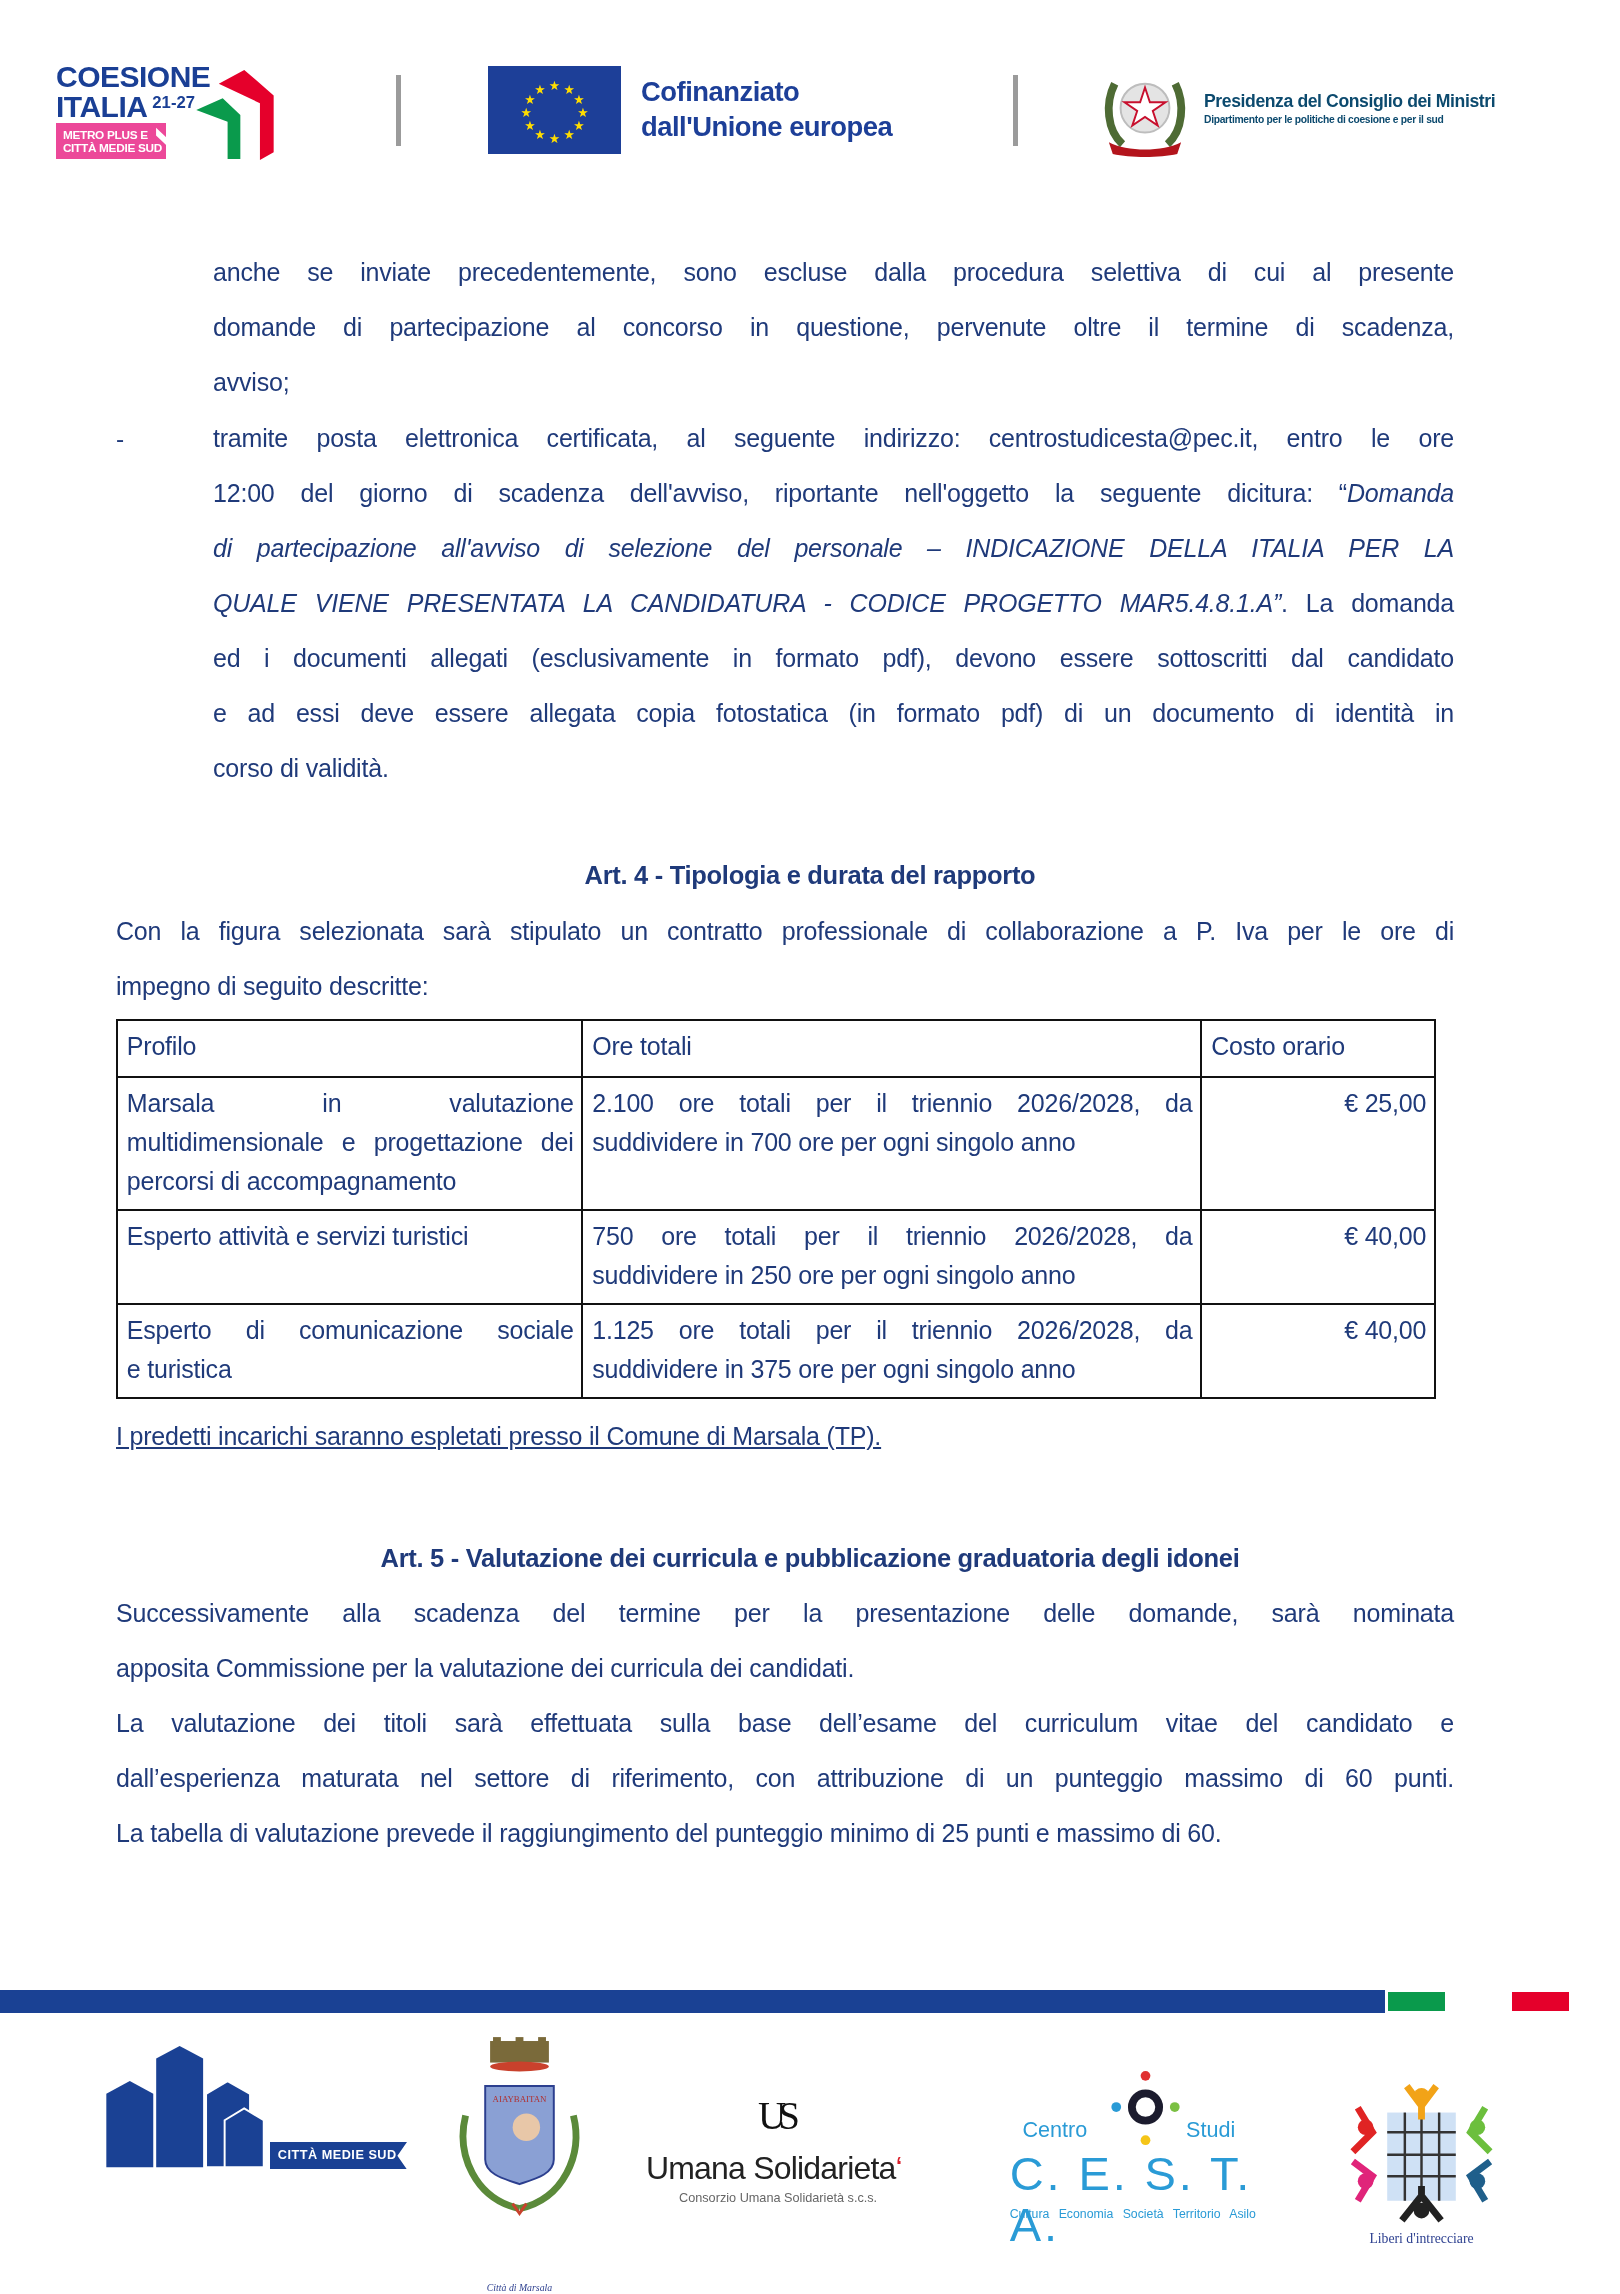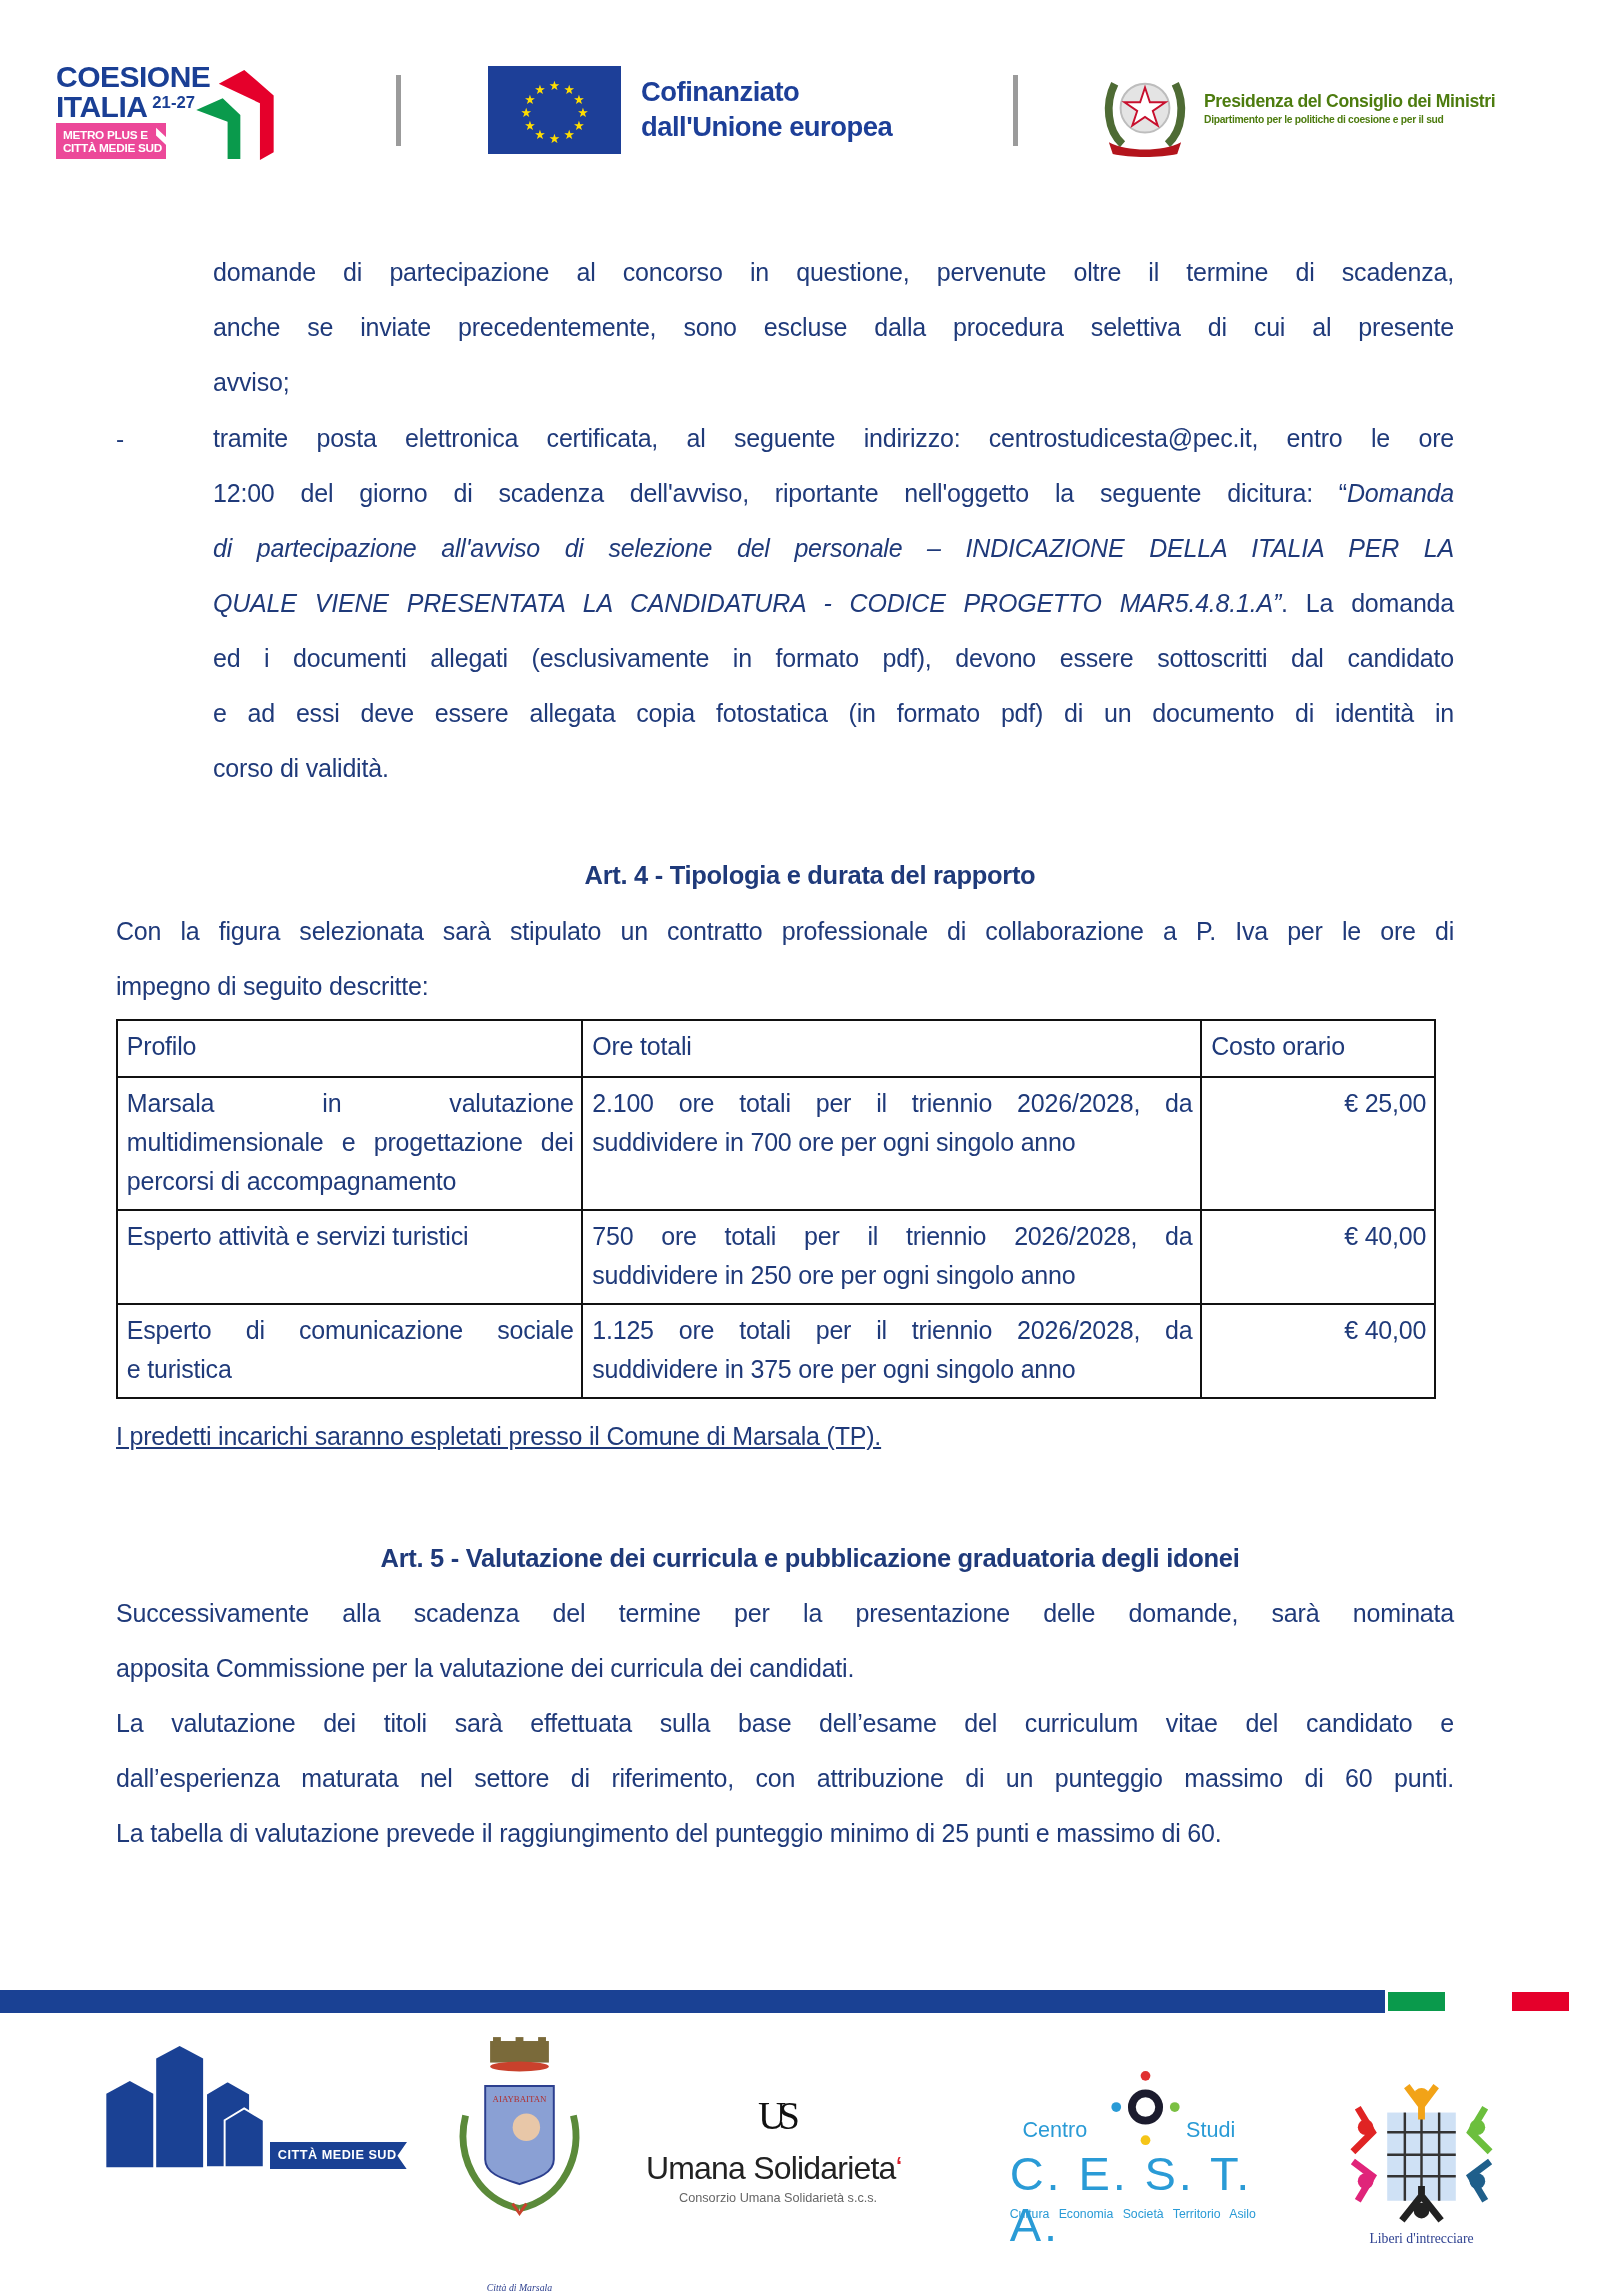--- a/index.html
+++ b/index.html
@@ -14,21 +14,21 @@
   .coesione .t2 sup { font-size: 16.7px; vertical-align: 8.8px; margin-left: 4.9px; letter-spacing: 0; }
   .coesione .band { position: absolute; left: 0; top: 61px; width: 110px; height: 36px; background: #ec4899; color: #fff; font-weight: 700; font-size: 11.8px; line-height: 12.7px; padding: 5.9px 0 0 6.9px; letter-spacing: -0.3px; }
   .coesione .arrows { position: absolute; left: 98px; top: 3.9px; width: 157px; height: 98px; }
 
   .sep { position: absolute; top: 75px; width: 4.9px; height: 71px; background: #9b9b9b; } 
 
   .eu-flag { position: absolute; left: 488px; top: 66px; width: 133px; height: 88px; background: #1d3f98; }
   .eu-text { position: absolute; left: 641px; top: 74px; font-weight: 700; font-size: 27.4px; line-height: 35px; color: #1d3f98; letter-spacing: -0.5px; }
 
   .emblem { position: absolute; left: 1103px; top: 64px; width: 84px; height: 94px; }
-  .pcm-text { position: absolute; left: 1204px; top: 91px; color: #4d7c0f; }
+  .pcm-text { position: absolute; left: 1204px; top: 91px; color: #0c4a6e; }
   .pcm-text .l1 { font-weight: 700; font-size: 17.6px; line-height: 21.6px; letter-spacing: -0.4px; }
   .pcm-text .l2 { font-weight: 700; font-size: 10.3px; line-height: 13.7px; letter-spacing: -0.3px; }
 
   
   .content { position: absolute; left: 0; top: 0; width: 1620px; }
   .p { position: absolute; font-size: 25px; line-height: 55px; color: #1f3a7a; text-align: justify; text-align-last: auto; font-family: "Liberation Sans", sans-serif; letter-spacing: -0.2px; }
   .p .line { display: block; height: 55px; white-space: nowrap; }
   .p .line.j { text-align: justify; text-align-last: justify; white-space: normal; }
   .p em { font-style: italic; }
 
@@ -122,22 +122,22 @@
   </svg>
   <div class="pcm-text">
     <div class="l1">Presidenza del Consiglio dei Ministri</div>
     <div class="l2">Dipartimento per le politiche di coesione e per il sud</div>
   </div>
 </div>
 
 <div class="content">
 
   <div class="p" style="left:213px; top:245px; width:1241px;">
+    <span class="line j">anche se inviate precedentemente, sono escluse dalla procedura selettiva di cui al presente</span>
     <span class="line j">domande di partecipazione al concorso in questione, pervenute oltre il termine di scadenza,</span>
-    <span class="line j">anche se inviate precedentemente, sono escluse dalla procedura selettiva di cui al presente</span>
     <span class="line">avviso;</span>
   </div>
 
   <div class="dash" style="top:411px;">-</div>
   <div class="p" style="left:213px; top:411px; width:1241px;">
     <span class="line j">tramite posta elettronica certificata, al seguente indirizzo: centrostudicesta@pec.it, entro le ore</span>
     <span class="line j"><span>12:00 del giorno di scadenza dell'avviso, riportante nell'oggetto la seguente dicitura: “</span><em>Domanda</em></span>
     <span class="line j"><em>di partecipazione all'avviso di selezione del personale – INDICAZIONE DELLA ITALIA PER LA</em></span>
     <span class="line j"><em>QUALE VIENE PRESENTATA LA CANDIDATURA - CODICE PROGETTO MAR5.4.8.1.A”</em><span>. La domanda</span></span>
     <span class="line j">ed i documenti allegati (esclusivamente in formato pdf), devono essere sottoscritti dal candidato</span>

